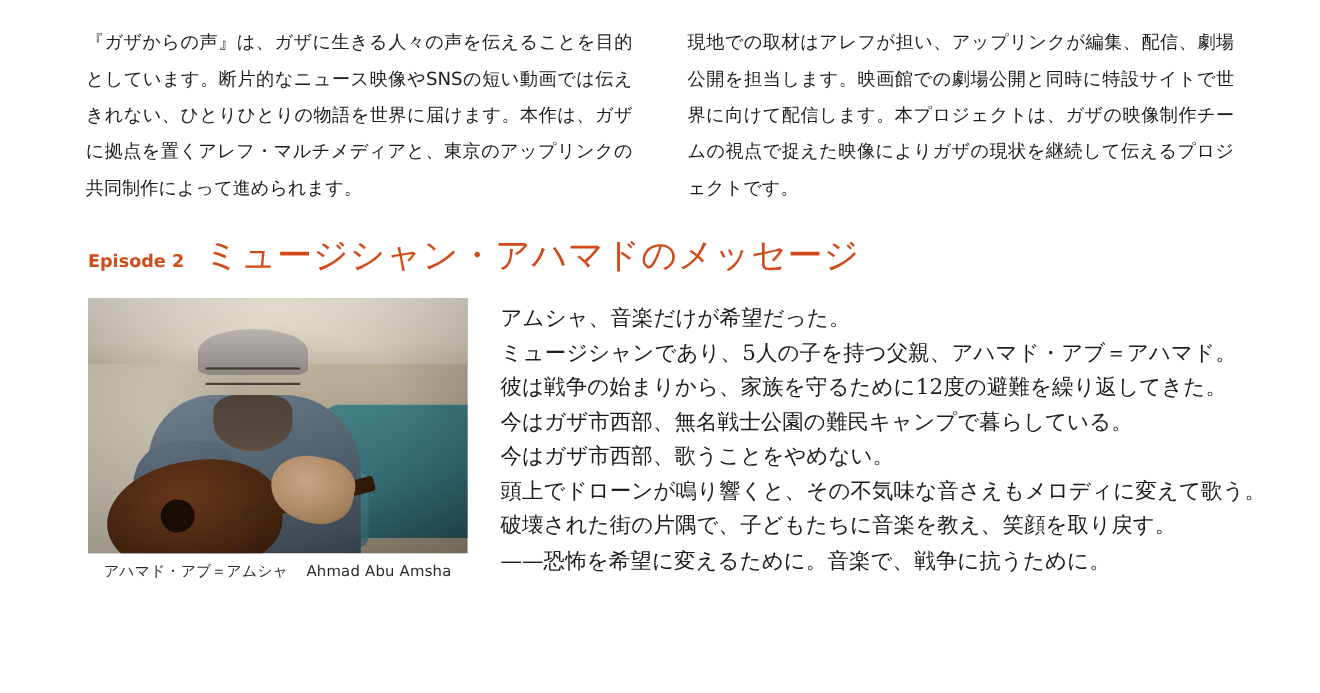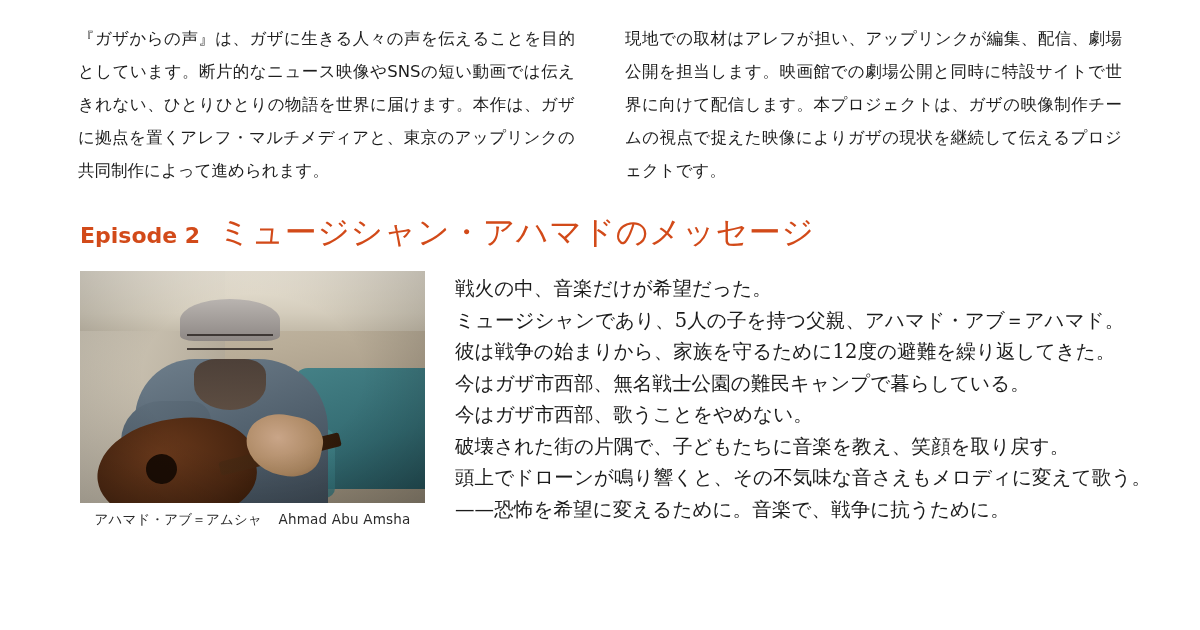--- a/index.html
+++ b/index.html
@@ -58,21 +58,21 @@
   
   .episode-row {
     margin: 24px 0 0 80px;
     display: flex;
     align-items: baseline;
     gap: 18px;
   }
   .episode-label {
     font-family: "DejaVu Sans", sans-serif;
     font-weight: 700;
-    font-size: 22px;
+    font-size: 16px;
     color: #d24a19;
     white-space: nowrap;
   }
   .episode-title {
     font-family: "DejaVu Serif", serif;
     font-size: 32px;
     color: #d24a19;
     letter-spacing: 0.5px;
     white-space: nowrap;
   }
@@ -246,25 +246,25 @@
         <div class="hands"></div>
         <div class="vignette"></div>
       </div>
       <div class="caption">
         <span>アハマド・アブ＝アムシャ</span>
         <span class="en">Ahmad Abu Amsha</span>
       </div>
     </div>
 
     <div class="episode-text">
-      <p>戦火の中、音楽だけが希望だった。</p>
+      <p>アムシャ、音楽だけが希望だった。</p>
       <p>ミュージシャンであり、5人の子を持つ父親、アハマド・アブ＝アハマド。</p>
       <p>彼は戦争の始まりから、家族を守るために12度の避難を繰り返してきた。</p>
       <p>今はガザ市西部、無名戦士公園の難民キャンプで暮らしている。</p>
       <p>今はガザ市西部、歌うことをやめない。</p>
+      <p>頭上でドローンが鳴り響くと、その不気味な音さえもメロディに変えて歌う。</p>
       <p>破壊された街の片隅で、子どもたちに音楽を教え、笑顔を取り戻す。</p>
-      <p>頭上でドローンが鳴り響くと、その不気味な音さえもメロディに変えて歌う。</p>
       <p>——恐怖を希望に変えるために。音楽で、戦争に抗うために。</p>
     </div>
 
   </div>
 
 </div>
 
 </body></html>

